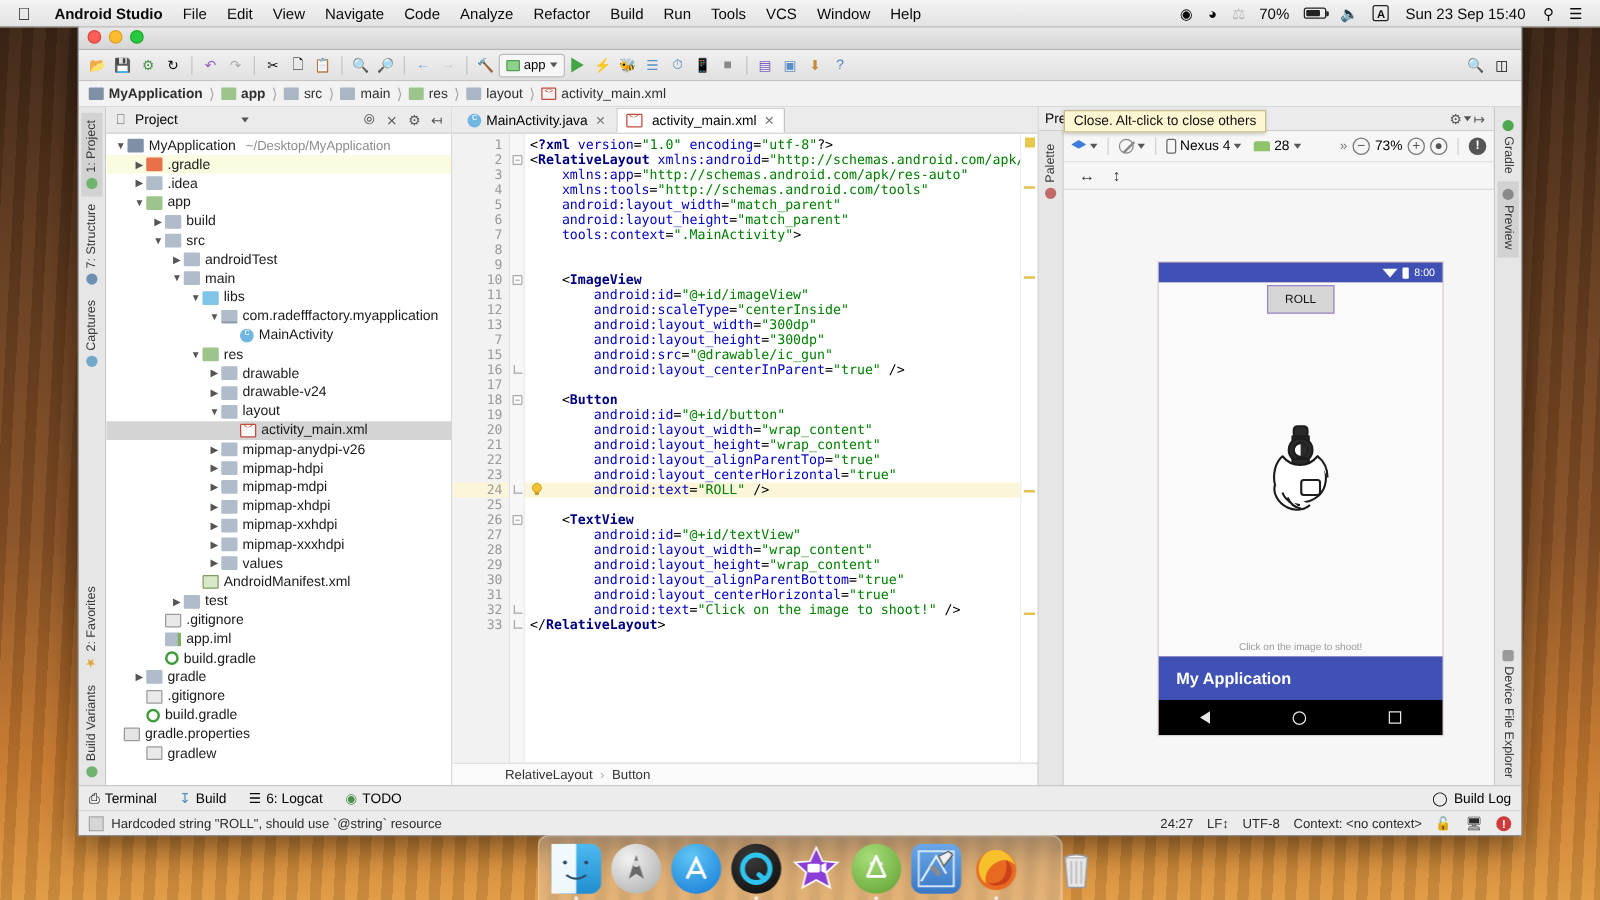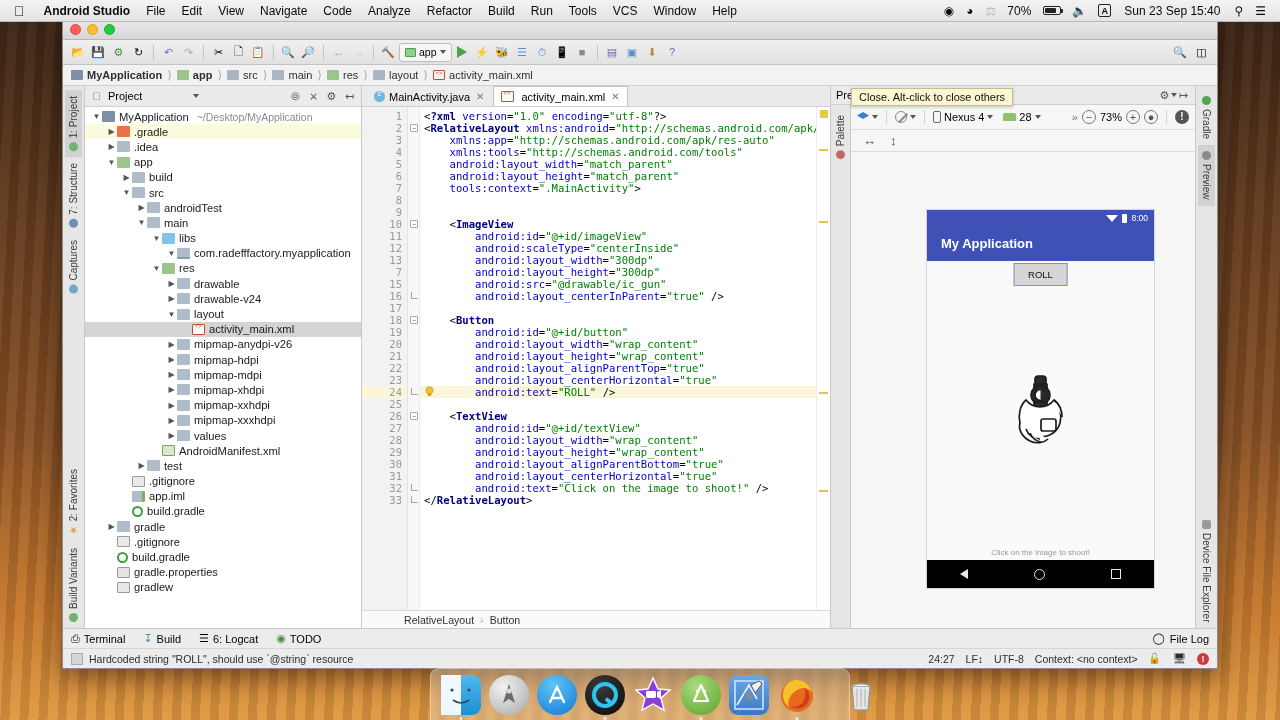--- a/index.html
+++ b/index.html
@@ -545,20 +545,25 @@
           <div class="row" style="padding-left: 66px;">
             <span class="arrow">▼</span>
             <span class="nicon n-folder b"></span>
             <span>libs</span>
           </div>
           <div class="row" style="padding-left: 81px;">
             <span class="arrow">▼</span>
             <span class="nicon n-pkg"></span>
             <span>com.radefffactory.myapplication</span>
           </div>
+          <div class="row" style="padding-left: 96px;">
+            <span class="arrow"></span>
+            <span class="nicon n-java"></span>
+            <span>MainActivity</span>
+          </div>
           <div class="row" style="padding-left: 66px;">
             <span class="arrow">▼</span>
             <span class="nicon n-folder g"></span>
             <span>res</span>
           </div>
           <div class="row" style="padding-left: 81px;">
             <span class="arrow">▶</span>
             <span class="nicon n-folder"></span>
             <span>drawable</span>
           </div>
@@ -645,21 +650,21 @@
           <div class="row" style="padding-left: 21px;">
             <span class="arrow"></span>
             <span class="nicon n-file"></span>
             <span>.gitignore</span>
           </div>
           <div class="row" style="padding-left: 21px;">
             <span class="arrow"></span>
             <span class="nicon n-gradle"></span>
             <span>build.gradle</span>
           </div>
-          <div class="row" style="padding-left: 21px;">
+          <div class="row" style="padding-left: 3px;">
             <span class="arrow"></span>
             <span class="nicon n-props"></span>
             <span>gradle.properties</span>
           </div>
           <div class="row" style="padding-left: 21px;">
             <span class="arrow"></span>
             <span class="nicon n-file"></span>
             <span>gradlew</span>
           </div>
         </div>
@@ -804,43 +809,43 @@
             <span>↕</span>
           </div>
 
           <div id="pv-canvas">
             <div id="device">
               <div id="dev-status">
                 <span class="wifi-tri"></span>
                 <span class="batt-dev"></span>
                 <span>8:00</span>
               </div>
-              <div id="dev-appbar">
-                <span>My Application</span>
-              </div>
               <div id="dev-content">
                 <div id="dev-btn">ROLL</div>
                 <svg id="dev-gun" width="74" height="80" viewBox="0 0 74 80">
                   <g stroke="#1c1c1c" stroke-width="1.7" fill="#ffffff" stroke-linejoin="round">
                     <rect x="31" y="5" width="11" height="9" rx="3" fill="#2a2a2a"></rect>
                     <rect x="30" y="13" width="13" height="8" fill="#2a2a2a"></rect>
                     <circle cx="36.5" cy="24" r="9.5" fill="#2a2a2a"></circle>
                     <circle cx="36.5" cy="24" r="5.5" fill="#fff"></circle>
                     <path d="M36.5,18.5 a5.5,5.5 0 0 1 0,11 z" fill="#2a2a2a" stroke="none"></path>
                     <rect x="30" y="31" width="13" height="26" fill="#2a2a2a"></rect>
                     <path d="M22,29 C16,34 14,44 16,52 C18,60 26,66 36,66 C46,66 54,60 56,52 C58,44 56,34 50,29 C46,34 42,36 36,36 C30,36 26,34 22,29 Z"></path>
                     <path d="M16,52 C14,58 18,66 26,70 C32,73 40,72 44,68"></path>
                     <path d="M22,58 C24,64 30,68 36,68"></path>
                     <path d="M26,62 C28,67 32,70 37,71"></path>
                     <rect x="37" y="48" width="15" height="12" rx="2"></rect>
                     <path d="M50,29 C54,32 58,38 58,46"></path>
                   </g>
                 </svg>
                 <div id="dev-caption">Click on the image to shoot!</div>
               </div>
+              <div id="dev-appbar">
+                <span>My Application</span>
+              </div>
               <div id="dev-nav">
                 <span class="nav-back"></span>
                 <span class="nav-home"></span>
                 <span class="nav-rec"></span>
               </div>
             </div>
           </div>
         </div>
       </div>
     </div>
@@ -874,21 +879,21 @@
     <span class="bt">
         <span>☰</span>
         <span>6: Logcat</span>
       </span>
     <span class="bt">
         <span style="color:#4a8f4a">◉</span>
         <span>TODO</span>
       </span>
     <span class="r">
         <span>◯</span>
-        <span>File Log</span>
+        <span>Build Log</span>
       </span>
   </div>
 
   <div id="statusbar">
     <span class="sb-ic" style="background:#d6d6d6;border:1px solid #aaa"></span>
     <span>Hardcoded string "ROLL", should use `@string` resource</span>
     <span class="sr">
       <span>24:27</span>
       <span>LF↕</span>
       <span>UTF-8</span>

